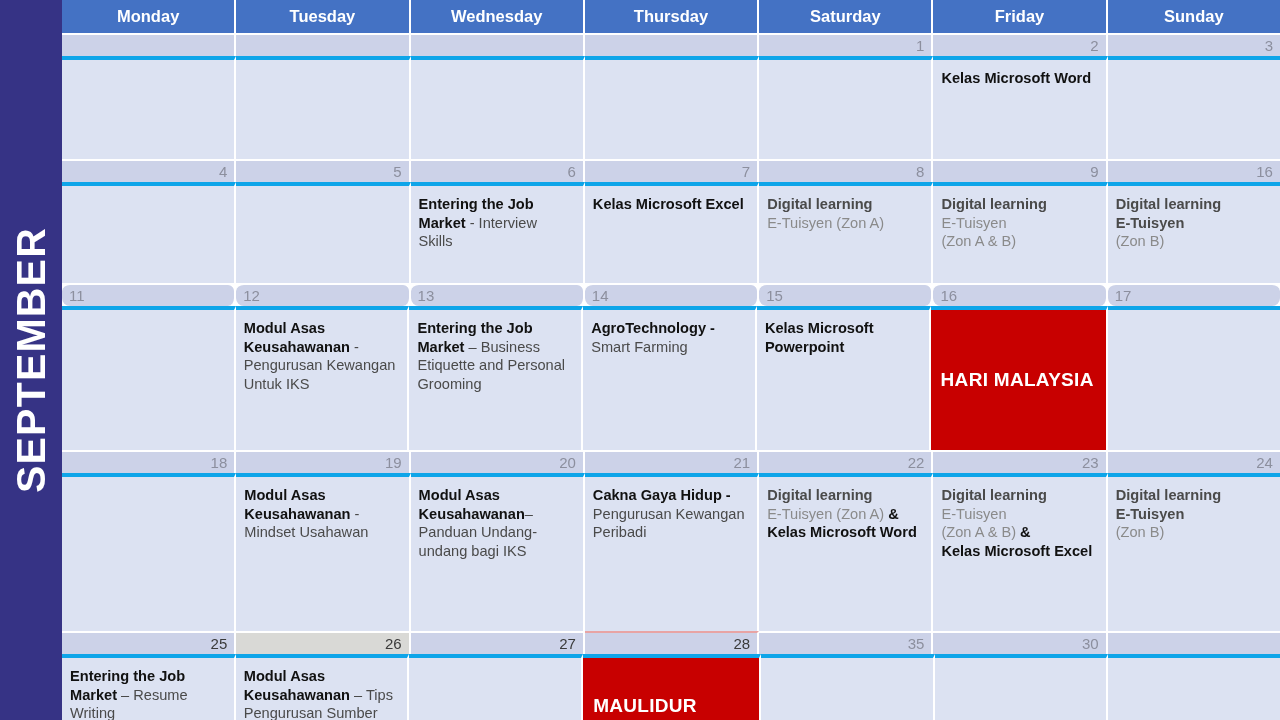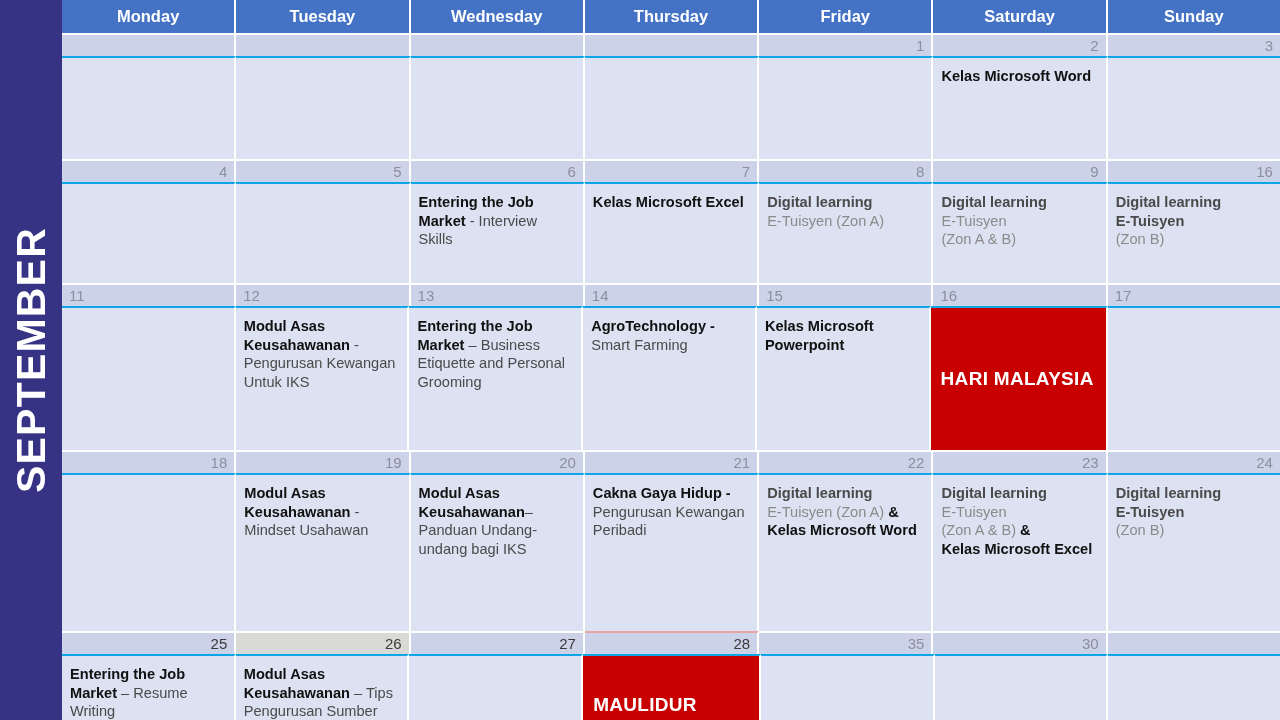--- a/index.html
+++ b/index.html
@@ -67,32 +67,32 @@
     align-items: center;
     font-size: 15px;
     color: #8c8f9e;
     padding: 0 7px;
     border-right: 2px solid #ffffff;
     border-top: 2px solid #ffffff;
     line-height: 1;
   }
   .date-cell:last-child { border-right: none; }
   .date-cell.align-right { justify-content: flex-end; }
-  .date-cell.align-left  { justify-content: flex-start; }
+  .date-cell.align-left  { justify-content: flex-start; border-radius: 8px; }
   .date-cell.dark  { color: #3a3a3a; }
   .date-cell.gray-bg { background: #D9D9D6; }
   .date-cell.redtop { border-top: 2px solid #E8A4A4; }
   .date-cell.empty-date { color: transparent; }
 
   
   .events-row { }
   .event-cell {
     background: #DCE2F2;
     border-right: 2px solid #ffffff;
-    border-top: 2px solid #0ea5e9;
+    border-top: 4px solid #0ea5e9;
     padding: 9px 8px 4px 8px;
     overflow: hidden;
     display: block;
   }
   .event-cell:last-child { border-right: none; }
   .event-cell.holiday {
     background: #C80000;
     display: flex;
     align-items: center;
     padding: 0 10px;
@@ -131,22 +131,22 @@
     <div class="month-label">SEPTEMBER</div>
   </div>
 
   <div class="calendar">
 
     <div class="row header-row" id="header-row">
         <div class="cell header-cell">Monday</div>
         <div class="cell header-cell">Tuesday</div>
         <div class="cell header-cell">Wednesday</div>
         <div class="cell header-cell">Thursday</div>
+        <div class="cell header-cell">Saturday</div>
         <div class="cell header-cell">Friday</div>
-        <div class="cell header-cell">Saturday</div>
         <div class="cell header-cell">Sunday</div>
       </div>
 
     <div id="weeks-container">
         <div class="row dates-row">
           <div class="cell date-cell align-right empty-date"></div>
           <div class="cell date-cell align-right empty-date"></div>
           <div class="cell date-cell align-right empty-date"></div>
           <div class="cell date-cell align-right empty-date"></div>
           <div class="cell date-cell align-right">1</div>

